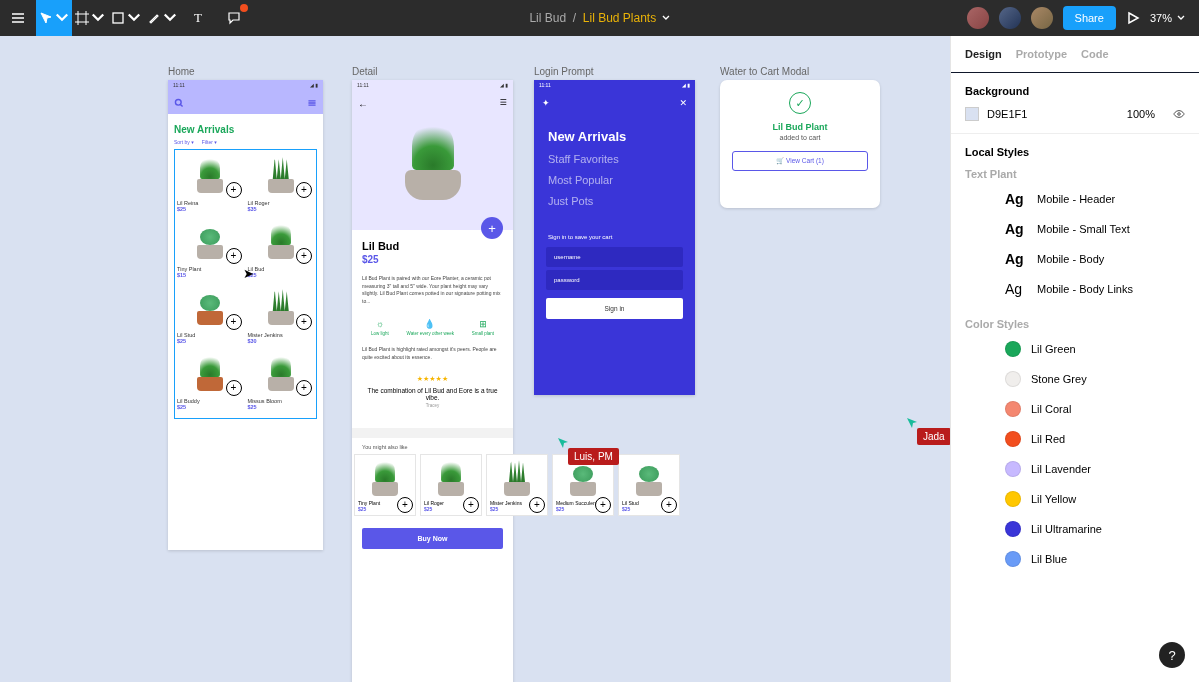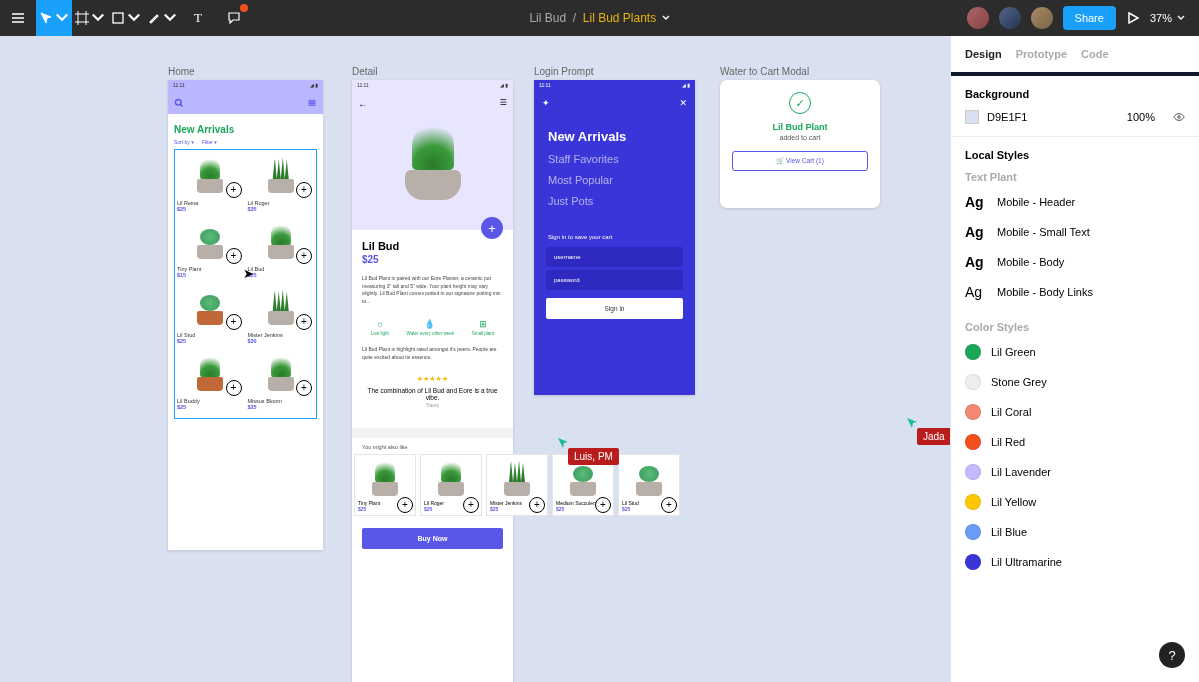--- a/index.html
+++ b/index.html
@@ -102,31 +102,31 @@
 
   
   .mp-cursor { position:absolute; }
   .mp-cursor svg { width:14px; height:14px; }
   .mp-label { background:#b91c1c; color:#fff; font-size:10px; padding:3px 6px; border-radius:2px; position:absolute; top:12px; left:12px; white-space:nowrap; }
   .self-cursor { position:absolute; left:243px; top:230px; font-size:13px; }
   .help-btn { position:absolute; right:14px; bottom:14px; width:26px; height:26px; background:#222; border-radius:50%; color:#fff; display:flex; align-items:center; justify-content:center; font-size:13px; }
 
   
   .panel { position:absolute; right:0; top:36px; width:249px; bottom:0; background:#fff; border-left:1px solid #e5e5e5; font-size:11px; overflow:auto; }
-  .tabs { display:flex; gap:14px; padding:12px 14px; border-bottom:4px solid #0f172a; }
+  .tabs { display:flex; gap:14px; padding:12px 14px; border-bottom:1px solid #0f172a; }
   .tab { color:#aaa; font-weight:600; }
   .tab.active { color:#222; }
   .prow { padding:12px 14px; border-bottom:1px solid #eee; }
   .prow-title { font-weight:600; margin-bottom:10px; }
   .bg-row { display:flex; align-items:center; gap:8px; }
   .swatch { width:14px; height:14px; background:#d9e1f1; border:1px solid #ccc; }
   .opacity { margin-left:auto; }
   .eye { width:12px; height:12px; margin-left:10px; stroke:#333; fill:none; }
   .sub { color:#aaa; font-weight:600; margin:8px 0 4px; }
-  .style-row { display:flex; align-items:center; gap:10px; padding:7px 0; }
+  .style-row { display:flex; align-items:center; gap:10px; padding:7px 0;margin-left:40px; }
   .ag { font-weight:700; font-size:14px; width:22px; }
   .ag.thin { font-weight:400; }
   .color-dot { width:16px; height:16px; border-radius:50%; border:1px solid rgba(0,0,0,.08); }
 </style>
 </head>
 <body>
 
 <div class="toolbar">
   <div class="tl-left">
     <div class="tl-btn">
@@ -527,24 +527,24 @@
         </div>
         <div class="style-row">
           <span class="color-dot" style="background:#c7b9ff"></span>
           <span>Lil Lavender</span>
         </div>
         <div class="style-row">
           <span class="color-dot" style="background:#ffc700"></span>
           <span>Lil Yellow</span>
         </div>
         <div class="style-row">
+          <span class="color-dot" style="background:#3a35d8"></span>
+          <span>Lil Ultramarine</span>
+        </div>
+        <div class="style-row">
           <span class="color-dot" style="background:#699bf7"></span>
           <span>Lil Blue</span>
         </div>
-        <div class="style-row">
-          <span class="color-dot" style="background:#3a35d8"></span>
-          <span>Lil Ultramarine</span>
-        </div>
       </div>
   </div>
 </div>
 
 <div class="help-btn">?</div>
 
 </body></html>

